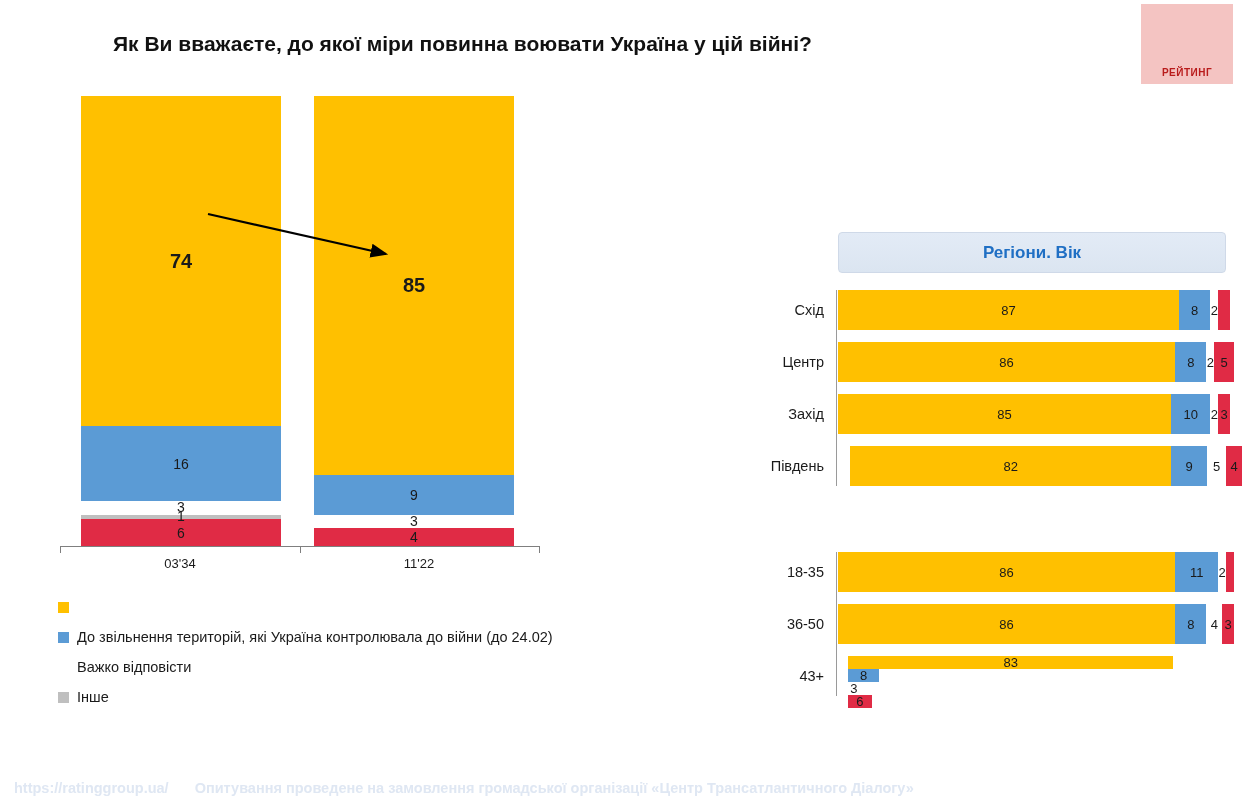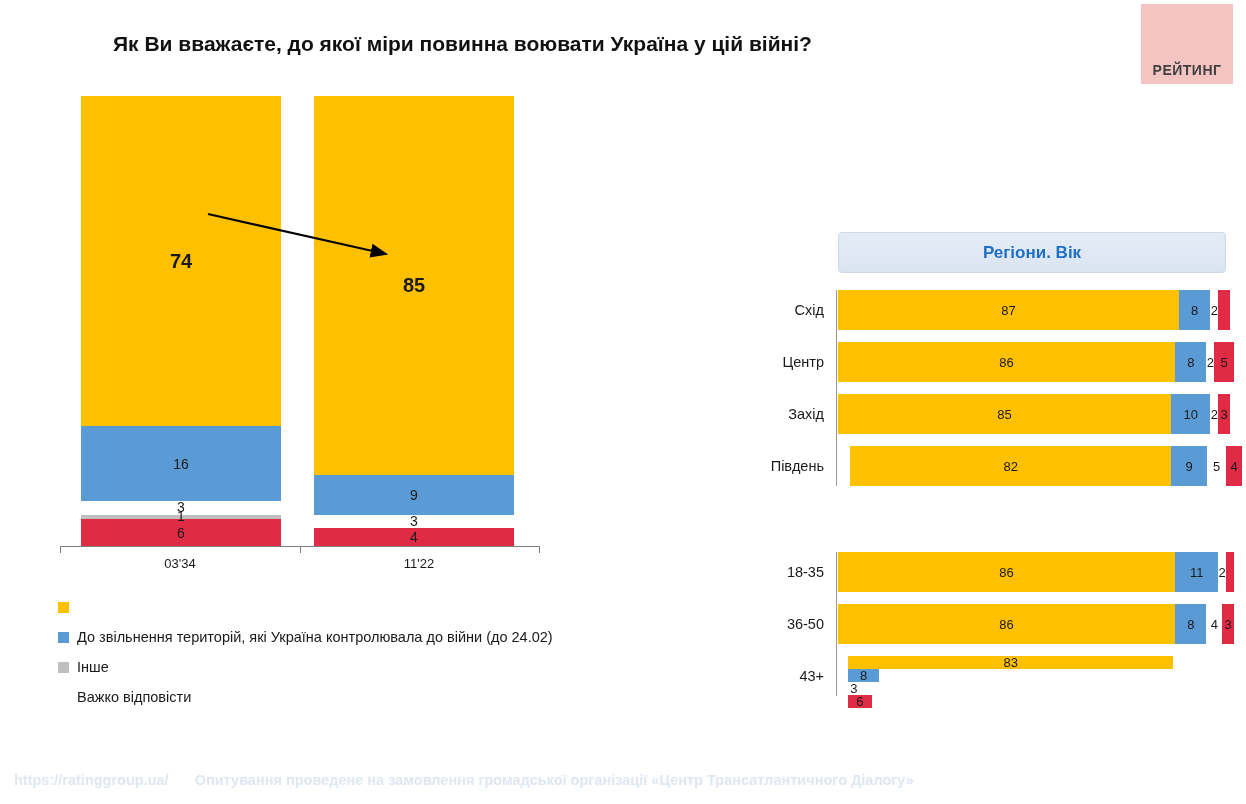--- a/index.html
+++ b/index.html
@@ -23,22 +23,22 @@
     width: 92px;
     height: 80px;
     background: #f4c4c2;
     display: flex;
     align-items: flex-end;
     justify-content: center;
     padding-bottom: 6px;
     box-sizing: border-box;
   }
   #logo .logo-text {
-    color: #404040;
-    font-size: 14px;
+    color: #b91c1c;
+    font-size: 10px;
     font-weight: bold;
     letter-spacing: 0.5px;
   }
 
   
   #page-title {
     position: absolute;
     left: 113px;
     top: 32px;
     font-size: 21px;
@@ -225,21 +225,21 @@
   }
 
   
   #footer {
     position: absolute;
     left: 0;
     top: 772px;
     width: 1246px;
     height: 24px;
     display: flex;
-    align-items: flex-start;
+    align-items: flex-end;
   }
   #footer .f-url {
     margin-left: 14px;
     font-size: 14.5px;
     color: #dfe7f3;
     font-weight: bold;
   }
   #footer .f-note {
     margin-left: 26px;
     font-size: 14.5px;
@@ -313,26 +313,26 @@
 
 <div id="legend">
   <div class="legend-row">
     <span class="legend-swatch" style="background:#FFC000"></span>
   </div>
   <div class="legend-row">
     <span class="legend-swatch" style="background:#5B9BD5"></span>
     <span class="legend-text">До звільнення територій, які Україна контролювала до війни (до 24.02)</span>
   </div>
   <div class="legend-row">
+    <span class="legend-swatch" style="background:#FFFFFF"></span>
+    <span class="legend-text">Важко відповісти</span>
+  </div>
+  <div class="legend-row">
     <span class="legend-swatch" style="background:#BFBFBF"></span>
     <span class="legend-text">Інше</span>
-  </div>
-  <div class="legend-row">
-    <span class="legend-swatch" style="background:#FFFFFF"></span>
-    <span class="legend-text">Важко відповісти</span>
   </div>
 </div>
 
 <div id="rp-header">
   <span class="rp-title">Регіони. Вік</span>
 </div>
 
 <div id="right-chart">
   <div class="rc-axis" id="rc-axis-1" style="top: 0px; height: 196px;"></div>
   <div class="rc-axis" id="rc-axis-2" style="top: 262px; height: 144px;"></div>

